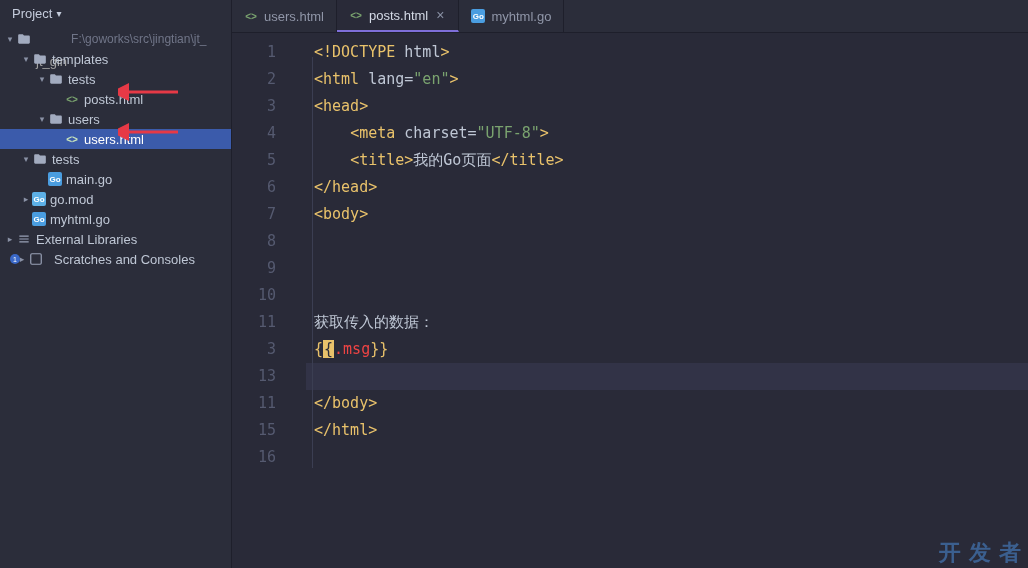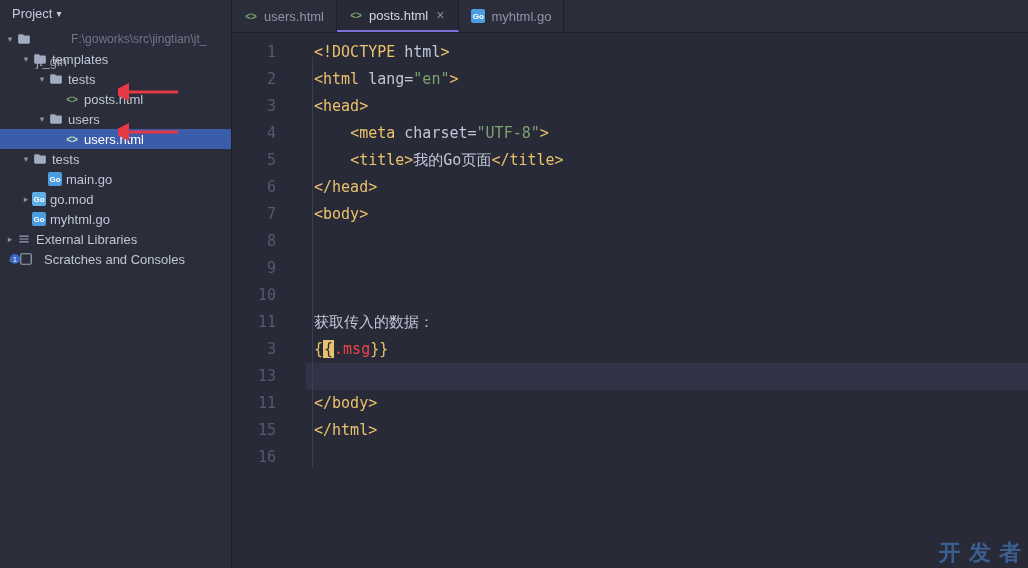--- a/index.html
+++ b/index.html
@@ -157,21 +157,21 @@
         <div class="tree-row" style="padding-left:4px">
           <span class="twisty">▸</span>
           <span class="ticon lib-icon">
               <svg width="14" height="14" viewBox="0 0 24 24">
                 <path d="M4 6h16v2H4zm0 5h16v2H4zm0 5h16v2H4z"></path>
               </svg>
             </span>
           <span>External Libraries</span>
         </div>
 
-        <div class="tree-row" style="padding-left:6px;position:relative">
+        <div class="tree-row" style="padding-left:16px;position:relative">
           <span class="twisty">▸</span>
           <span class="ticon scratch-icon">
               <svg width="14" height="14" viewBox="0 0 24 24">
                 <path d="M19 3H5c-1.1 0-2 .9-2 2v14c0 1.1.9 2 2 2h14c1.1 0 2-.9 2-2V5c0-1.1-.9-2-2-2z" fill="none" stroke="#9aa2b8" stroke-width="2"></path>
               </svg>
             </span>
           <span class="scratch-badge">1</span>
           <span style="margin-left:6px">Scratches and Consoles</span>
         </div>
 

